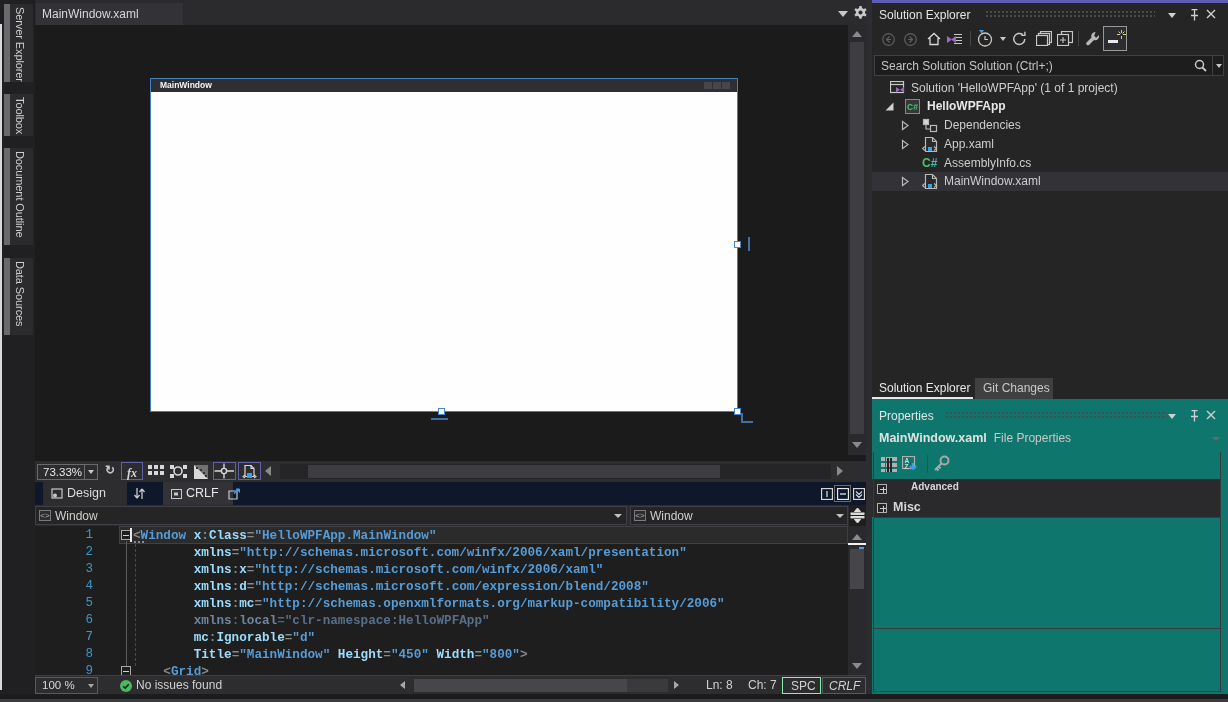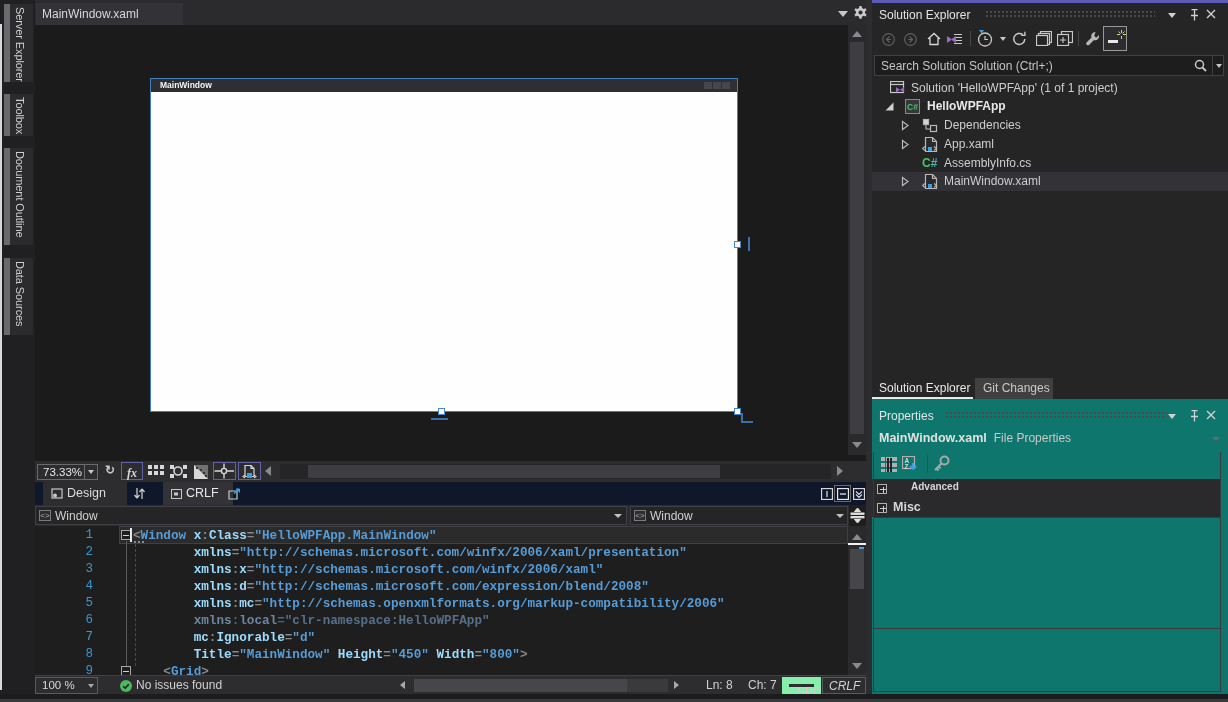--- a/index.html
+++ b/index.html
@@ -314,21 +314,21 @@
       <path d="M3.2,6.2 l2,2 3.6,-4" stroke="#1e1e1e" stroke-width="1.6" fill="none"></path>
       </svg>
     <span class="abs" style="left:101px;top:2px;font-size:12px;color:#d0d0d0;">No issues found</span>
     <div class="abs" style="left:365px;top:5px;width:0;height:0;border-top:4.5px solid transparent;border-bottom:4.5px solid transparent;border-right:5.5px solid #a8a8a8;"></div>
     <div class="abs" style="left:379px;top:3px;width:254px;height:13px;background:#3a3a3d;">
       <div class="abs" style="left:0;top:0;width:213px;height:13px;background:#47474b;"></div>
     </div>
     <div class="abs" style="left:639px;top:5px;width:0;height:0;border-top:4.5px solid transparent;border-bottom:4.5px solid transparent;border-left:5.5px solid #a8a8a8;"></div>
     <span class="abs" style="left:671px;top:2px;font-size:12px;color:#d0d0d0;">Ln: 8</span>
     <span class="abs" style="left:713px;top:2px;font-size:12px;color:#d0d0d0;">Ch: 7</span>
-    <div class="abs" style="left:747px;top:1px;width:39px;height:17px;border:7px solid #86efac;">
+    <div class="abs" style="left:747px;top:1px;width:39px;height:17px;border:1px solid #86efac;">
       <span class="abs" style="left:8px;top:1px;font-size:12px;color:#d0d0d0;">SPC</span>
       </div>
     <div class="abs" style="left:787px;top:1px;width:44px;height:17px;border:1px solid #5a5a5e;font-style:italic;">
       <span class="abs" style="left:6px;top:1px;font-size:12px;color:#d0d0d0;">CRLF</span>
       </div>
   </div>
 
   <div id="rpanel" class="abs"></div>
   <div id="accent" class="abs"></div>
 

